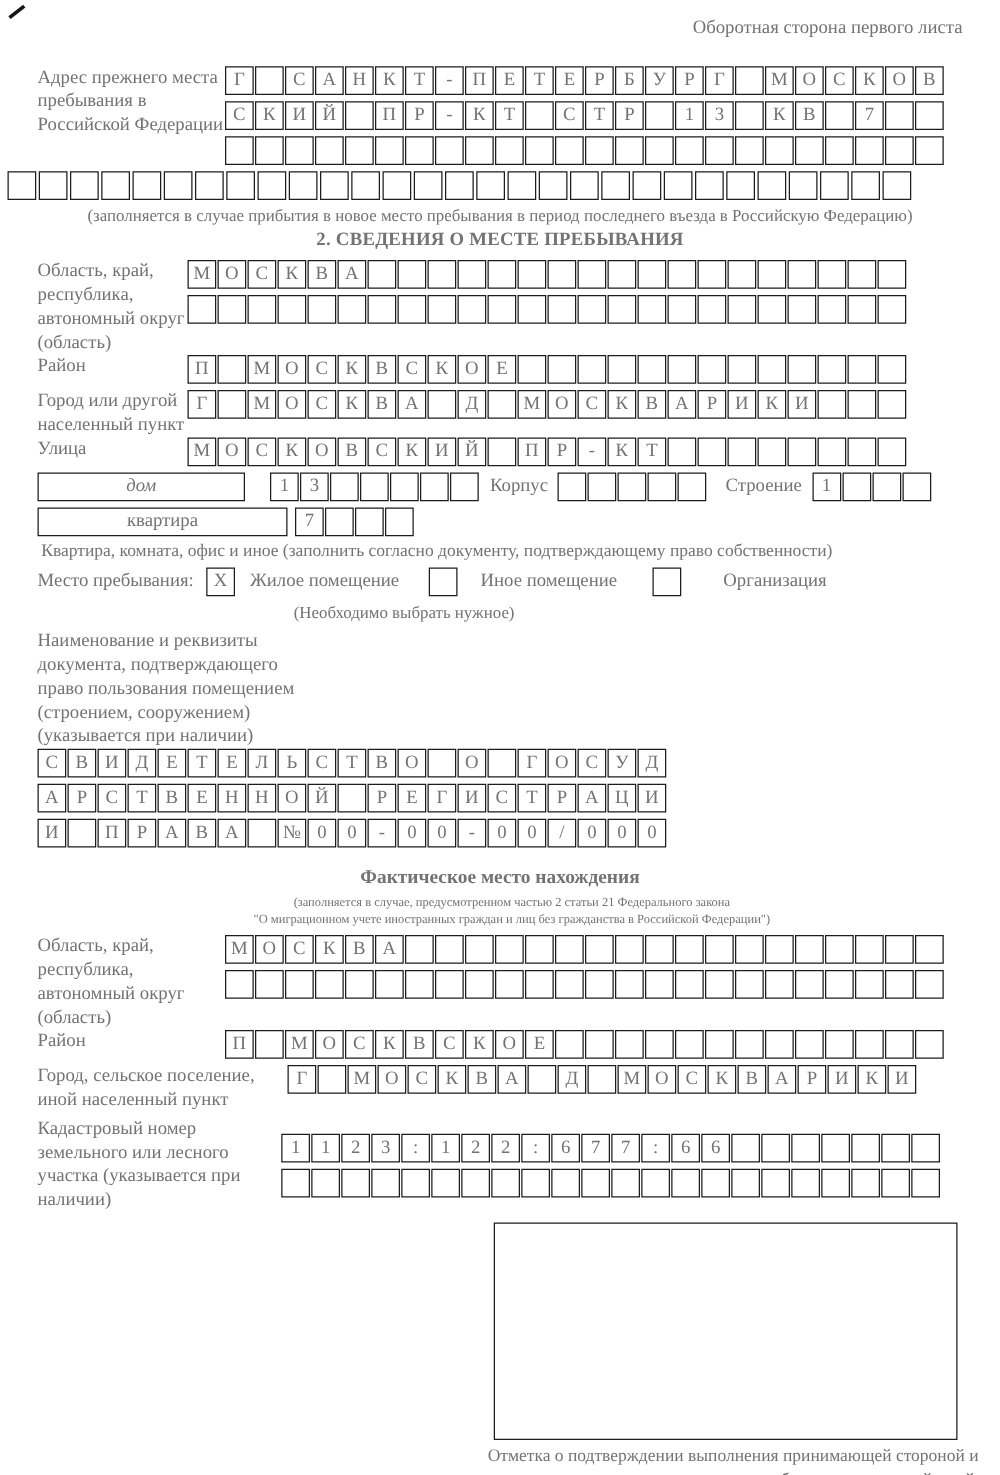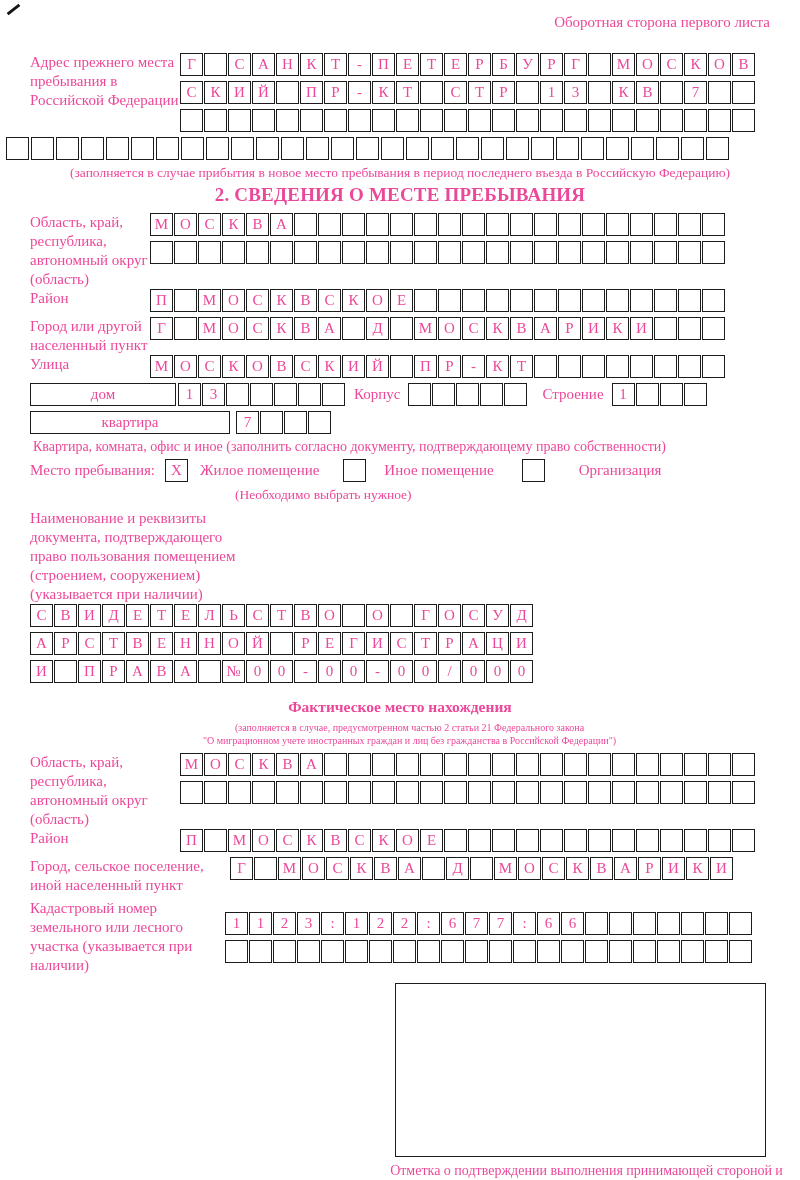--- a/index.html
+++ b/index.html
@@ -1,20 +1,20 @@
 <!DOCTYPE html>
 <html><head>
 <meta charset="utf-8">
 <style>
   html,body{margin:0;padding:0;background:#fff;}
   .sheet{
     position:relative;
     width:800px;height:1180px;
     overflow:hidden;
-    background:#fff;color:#ec4899;
+    background:#fff;color:#737373;
     font-family:"Liberation Serif","DejaVu Serif",serif;
   }
   .stray{position:absolute;left:6px;top:8px;width:15px;height:3px;background:#151515;transform:rotate(-38deg);}
   .header-note{padding:14px 30px 0 0;text-align:right;font-size:15px;}
   .field{display:flex;align-items:flex-start;margin-left:30px;}
   .flabel{font-size:15px;line-height:19px;flex:none;}
   .w120{width:120px;}
   .w150{width:150px;}
   .w195{width:195px;}
   .w200{width:200px;}
@@ -24,25 +24,25 @@
   .cell{
     flex:none;width:23px;height:23px;margin-right:1px;
     border:1.6px solid #1c1c1c;box-sizing:border-box;
     display:flex;align-items:center;justify-content:center;
     font-size:15px;background:#fff;
   }
   .fullrow{margin-left:6px;}
   .fullrow .cell{margin-right:2px;}
   .caption{font-size:13.5px;text-align:center;margin:0 10px 3px 10px;}
   .cap-left{font-size:14px;text-align:left;margin:0 0 4px 33px;}
-  .sec-title{font-weight:bold;font-size:19px;text-align:center;margin:2px 0 7px 0;letter-spacing:.2px;}
+  .sec-title{font-weight:bold;font-size:15px;text-align:center;margin:2px 0 7px 0;letter-spacing:.2px;}
   .inline-row{display:flex;align-items:center;margin-left:30px;margin-bottom:5px;}
   .wide-box{height:23px;border:1.6px solid #1c1c1c;box-sizing:border-box;
     display:flex;align-items:center;justify-content:center;font-size:15px;flex:none;}
-  .house-box{width:146px;margin-right:2px;}
+  .house-box{width:166px;margin-right:20px;font-style:italic;}
   .apt-box{width:200px;margin-right:6px;}
   .inline-label{font-size:15px;margin:0 8px;}
   .checkbox{flex:none;width:23px;height:23px;border:1.6px solid #1c1c1c;box-sizing:border-box;
     display:flex;align-items:center;justify-content:center;font-size:15px;}
   .opt-label{font-size:15px;}
   .note{font-size:13.5px;margin:0 0 6px 235px;}
   .center-cap{text-align:center;font-size:10px;line-height:1.3;padding-left:19px;}
   .title2{font-weight:bold;font-size:15.5px;text-align:center;margin:10px 0 5px 0;}
   .pad-top{padding-top:13px;}
   .stamp-box{margin:8px 0 0 395px;width:371px;height:174px;border:1.6px solid #1c1c1c;box-sizing:border-box;}

